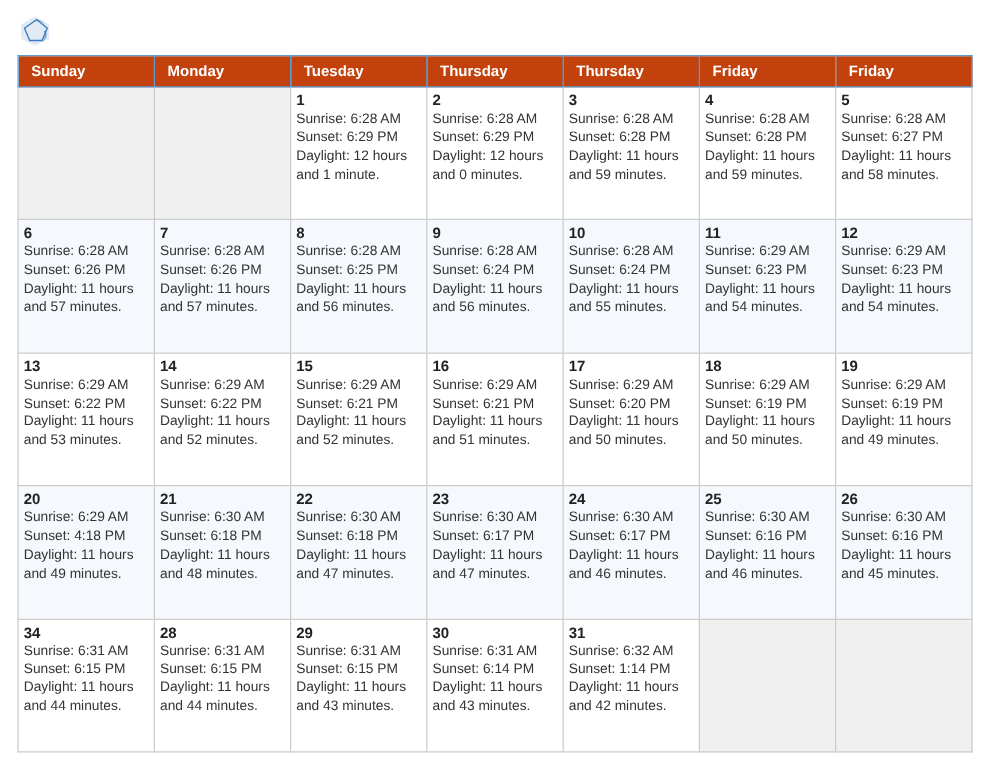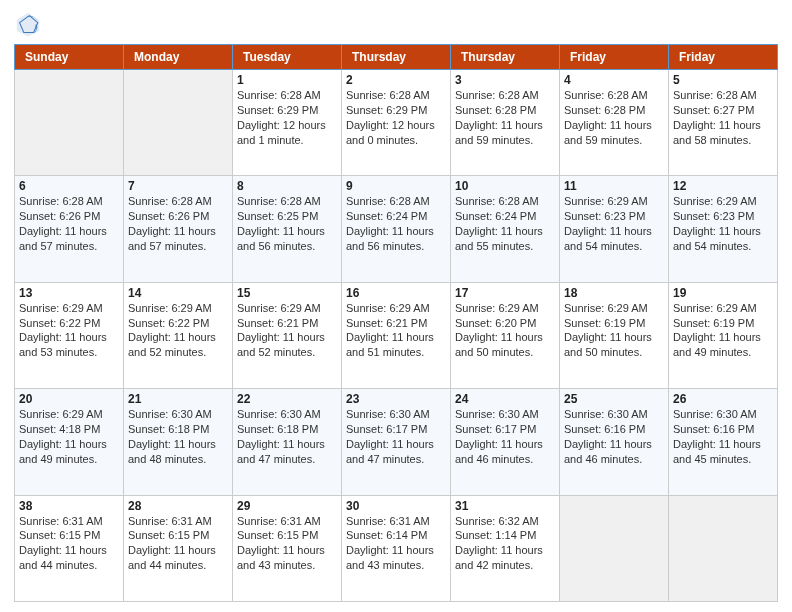--- a/index.html
+++ b/index.html
@@ -297,21 +297,21 @@
           </td>
           <td>
             <span class="day-num">26</span>
             <div class="cell-info">Sunrise: 6:30 AM
 Sunset: 6:16 PM
 Daylight: 11 hours and 45 minutes.</div>
           </td>
         </tr>
         <tr>
           <td>
-            <span class="day-num">38</span>
+            <span class="day-num">34</span>
             <div class="cell-info">Sunrise: 6:31 AM
 Sunset: 6:15 PM
 Daylight: 11 hours and 44 minutes.</div>
           </td>
           <td>
             <span class="day-num">28</span>
             <div class="cell-info">Sunrise: 6:31 AM
 Sunset: 6:15 PM
 Daylight: 11 hours and 44 minutes.</div>
           </td>

